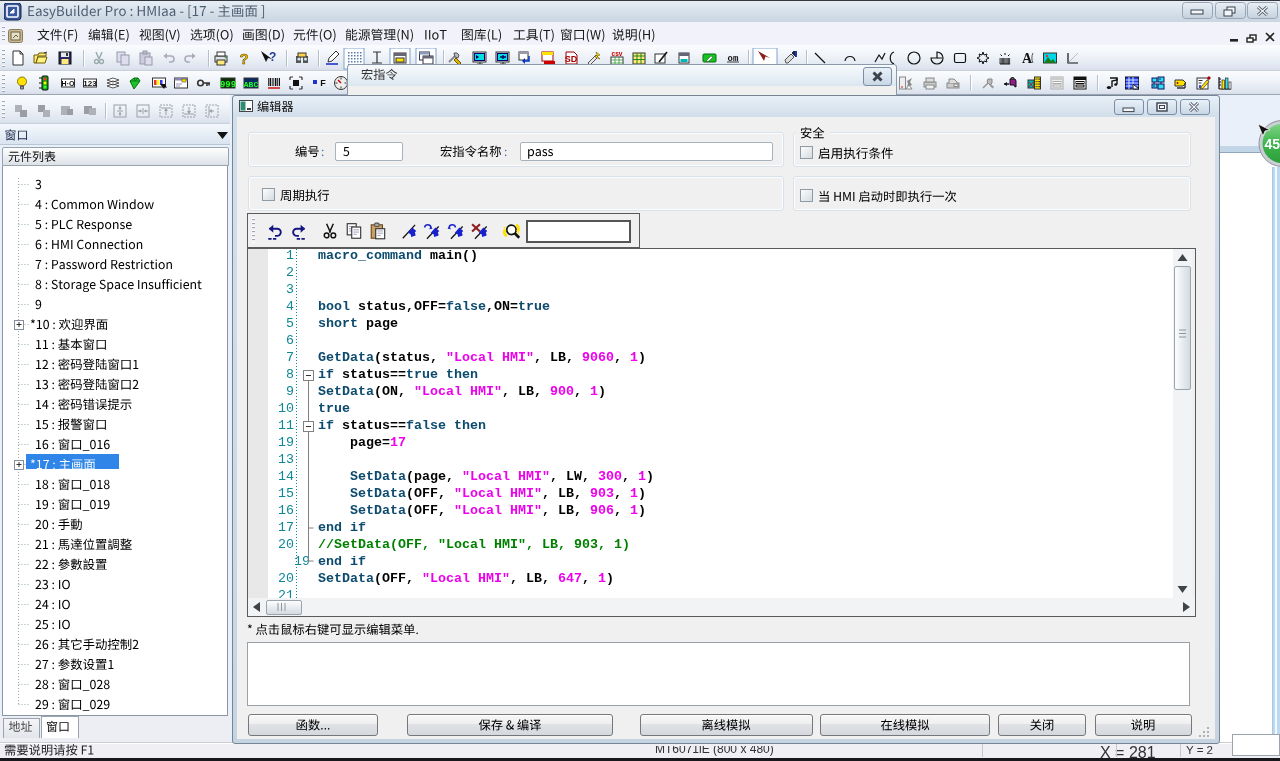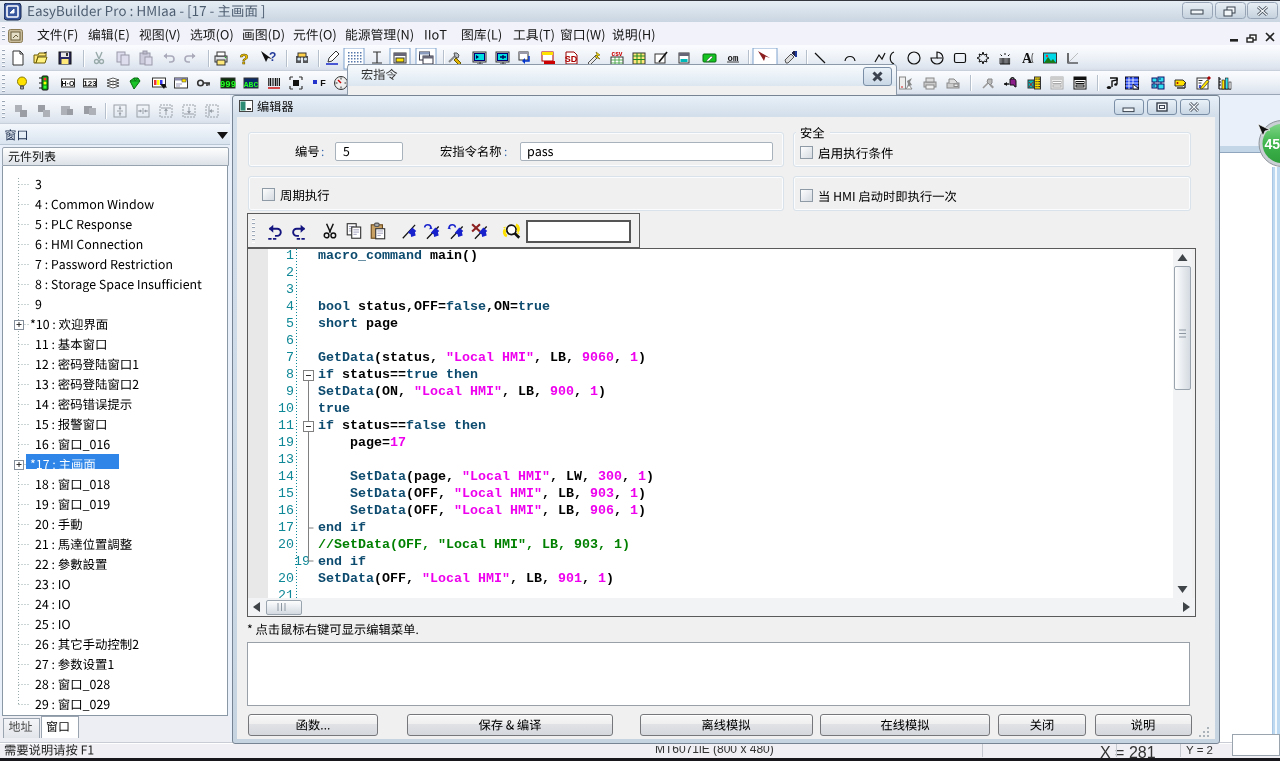--- a/index.html
+++ b/index.html
@@ -767,21 +767,21 @@
     <div class="cline" style="left:70px;top:237px">    <b>SetData</b>(OFF, <i>"Local HMI"</i>, LB, <i>903</i>, <i>1</i>)</div>
     <div class="lnum" style="left:0;top:254px">16</div>
     <div class="cline" style="left:70px;top:254px">    <b>SetData</b>(OFF, <i>"Local HMI"</i>, LB, <i>906</i>, <i>1</i>)</div>
     <div class="lnum" style="left:0;top:271px">17</div>
     <div class="cline" style="left:70px;top:271px"><b>end</b> <b>if</b></div>
     <div class="lnum" style="left:0;top:288px">20</div>
     <div class="cline" style="left:70px;top:288px"><u>//SetData(OFF, "Local HMI", LB, 903, 1)</u></div>
     <div class="lnum" style="left:16px;top:305px">19</div>
     <div class="cline" style="left:70px;top:305px"><b>end</b> <b>if</b></div>
     <div class="lnum" style="left:0;top:322px">20</div>
-    <div class="cline" style="left:70px;top:322px"><b>SetData</b>(OFF, <i>"Local HMI"</i>, LB, <i>901</i>, <i>1</i>)</div>
+    <div class="cline" style="left:70px;top:322px"><b>SetData</b>(OFF, <i>"Local HMI"</i>, LB, <i>647</i>, <i>1</i>)</div>
     <div class="lnum" style="left:0;top:339px">21</div>
   </div>
 <svg class="abs" style="left:300px;top:249px;z-index:25" width="18" height="349">
     <path d="M8.5 132v180" stroke="#808080"></path>
     <rect x="3.5" y="121.5" width="10" height="10" fill="#fff" stroke="#808080"></rect>
     <path d="M6 126.5h5" stroke="#333"></path>
     <rect x="3.5" y="172.5" width="10" height="10" fill="#fff" stroke="#808080"></rect>
     <path d="M6 177.5h5" stroke="#333"></path>
     <path d="M8.5 279h5M8.5 312h5" stroke="#808080"></path>
   </svg>

